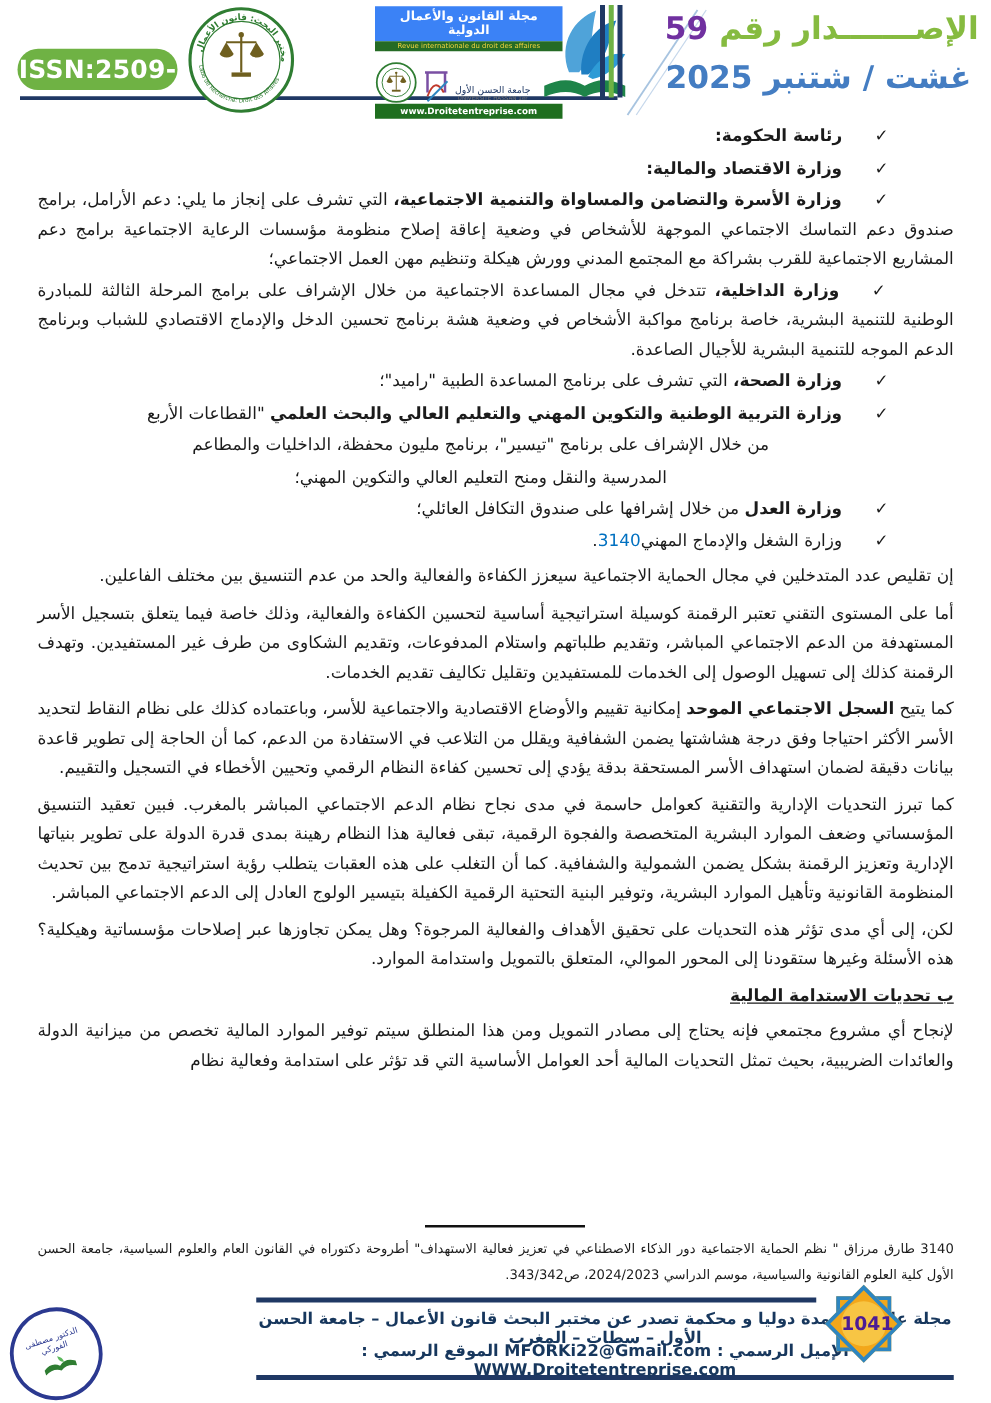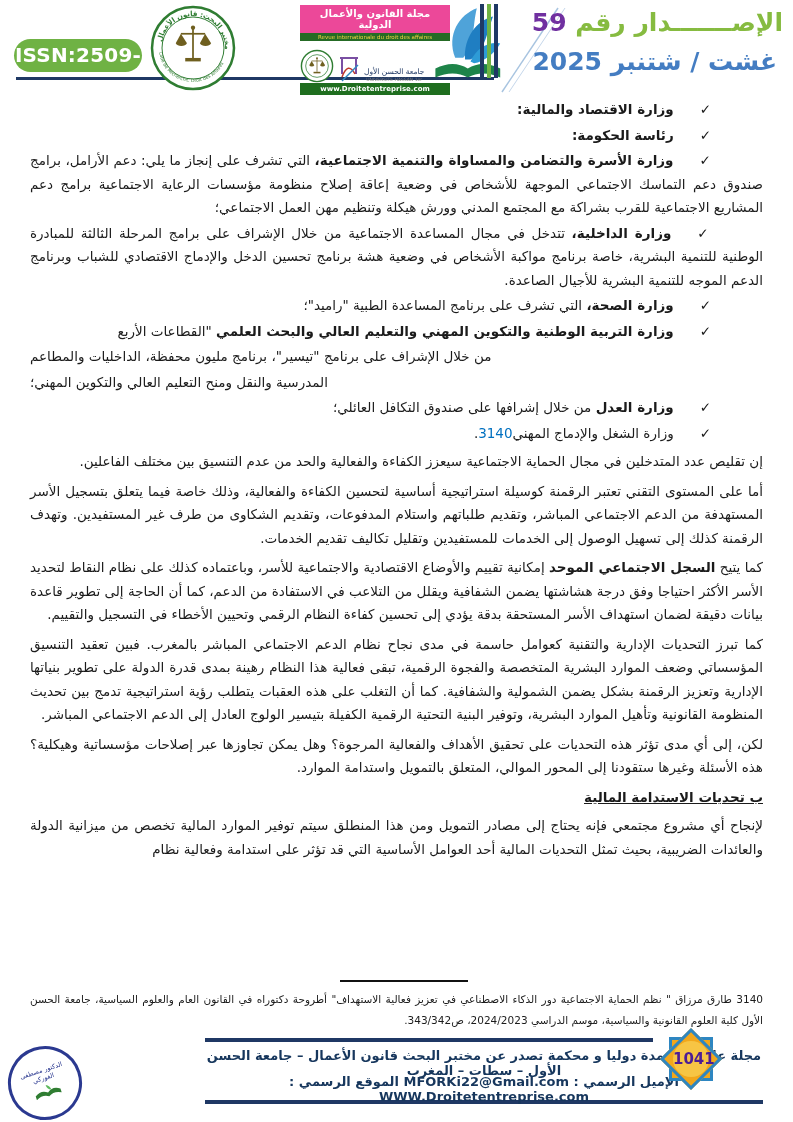--- a/index.html
+++ b/index.html
@@ -5,21 +5,21 @@
   html,body{margin:0;padding:0;background:#fff;}
   .page{position:relative;width:793px;height:1122px;background:#fff;margin:0 auto;overflow:hidden;
         font-family:"DejaVu Sans",sans-serif;color:#1b1b1b;}
   
   .issn-pill{position:absolute;left:14px;top:39px;width:128px;height:33px;background:#6FB244;
              border-radius:17px;color:#fff;font-weight:bold;font-size:20px;line-height:33px;
              text-align:center;letter-spacing:.2px;}
   .header-rule{position:absolute;left:16px;top:77px;width:478px;height:3px;background:#1F3864;}
   .seal-large{position:absolute;left:150px;top:5px;width:86px;height:86px;}
   .journal-logo{position:absolute;left:300px;top:5px;width:150px;height:84px;}
-  .jl-banner{background:#ec4899;color:#fff;font-size:10px;font-weight:bold;text-align:center;
+  .jl-banner{background:#3b82f6;color:#fff;font-size:10px;font-weight:bold;text-align:center;
              padding:3px 2px;direction:rtl;}
   .jl-sub{background:#256B25;color:#F3D340;font-size:5.5px;text-align:center;padding:1px 0;}
   .jl-row{display:flex;align-items:flex-end;gap:3px;height:42px;}
   .seal-mini{width:34px;height:34px;flex:0 0 auto;}
   .chart-icon{width:24px;height:30px;flex:0 0 auto;}
   .univ{font-size:7.5px;color:#1F3864;direction:rtl;text-align:center;line-height:1.3;}
   .univ-fr{font-size:4.5px;color:#777;direction:ltr;}
   .jl-site{background:#1F6E1F;color:#fff;font-size:7px;font-weight:bold;text-align:center;padding:2px 0;}
   .feather{position:absolute;left:430px;top:4px;width:72px;height:86px;}
   .divider-bars{position:absolute;left:480px;top:4px;height:74px;display:flex;gap:3px;}
@@ -31,21 +31,21 @@
   .issue-label{color:#86BB40;}
   .issue-num{color:#7030A0;}
   .date-line{position:absolute;top:47px;right:16px;font-size:25px;font-weight:bold;color:#447DC2;white-space:nowrap;}
   .diag{position:absolute;left:-2px;top:6px;}
   
   .body-text{position:absolute;top:98px;left:30px;right:30px;direction:rtl;text-align:justify;
              font-size:13.5px;line-height:23.5px;}
   .bullet{text-indent:52px;margin:0 0 2px 0;}
   .chk{font-weight:bold;margin-left:26px;text-indent:0;}
   .b{font-weight:bold;}
-  .subline{text-align:left;padding-left:0;margin:0 0 2px 0;text-indent:24px;}
+  .subline{text-align:center;padding-left:0;margin:0 0 2px 0;text-indent:24px;}
   .para{margin:5px 0 6px 0;}
   .ref{color:#0070C0;}
   .sec-heading{font-weight:bold;margin:2px 0;text-decoration:underline;}
   
   .fn-sep{position:absolute;left:340px;top:980px;width:128px;height:2px;background:#111;}
   .footnote{position:absolute;left:30px;right:30px;top:989px;direction:rtl;text-align:justify;
             font-size:10.5px;line-height:21px;color:#1b1b1b;}
   
   .foot-rule-top{position:absolute;left:205px;top:1038px;width:448px;height:4px;background:#1F3864;}
   .foot-rule-bot{position:absolute;left:205px;top:1100px;width:558px;height:4px;background:#1F3864;}
@@ -152,24 +152,24 @@
         <span class="issue-label">الإصـــــــدار رقم</span>
         <span class="issue-num">59</span>
       </div>
       <div class="date-line">غشت / شتنبر 2025</div>
     </div>
   </div>
 
   <div class="body-text">
 
     <div class="bullet">
+      <span class="chk">✓</span><span class="b">رئاسة الحكومة:</span><span></span>
+    </div>
+    <div class="bullet">
       <span class="chk">✓</span><span class="b">وزارة الاقتصاد والمالية:</span><span></span>
-    </div>
-    <div class="bullet">
-      <span class="chk">✓</span><span class="b">رئاسة الحكومة:</span><span></span>
     </div>
     <div class="bullet">
       <span class="chk">✓</span><span class="b">وزارة الأسرة والتضامن والمساواة والتنمية الاجتماعية،</span><span> التي تشرف على إنجاز ما يلي: دعم الأرامل، برامج صندوق دعم التماسك الاجتماعي الموجهة للأشخاص في وضعية إعاقة إصلاح منظومة مؤسسات الرعاية الاجتماعية برامج دعم المشاريع الاجتماعية للقرب بشراكة مع المجتمع المدني وورش هيكلة وتنظيم مهن العمل الاجتماعي؛</span>
     </div>
     <div class="bullet">
       <span class="chk">✓</span><span class="b">وزارة الداخلية،</span><span> تتدخل في مجال المساعدة الاجتماعية من خلال الإشراف على برامج المرحلة الثالثة للمبادرة الوطنية للتنمية البشرية، خاصة برنامج مواكبة الأشخاص في وضعية هشة برنامج تحسين الدخل والإدماج الاقتصادي للشباب وبرنامج الدعم الموجه للتنمية البشرية للأجيال الصاعدة.</span>
     </div>
     <div class="bullet">
       <span class="chk">✓</span><span class="b">وزارة الصحة،</span><span> التي تشرف على برنامج المساعدة الطبية "راميد"؛</span>
     </div>

